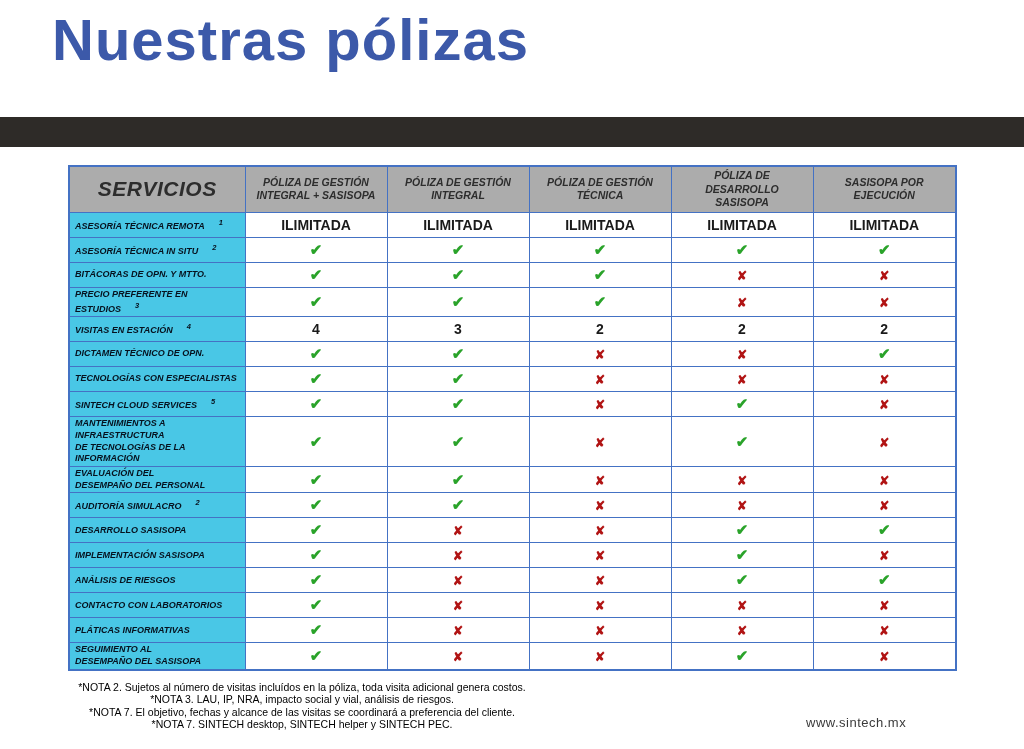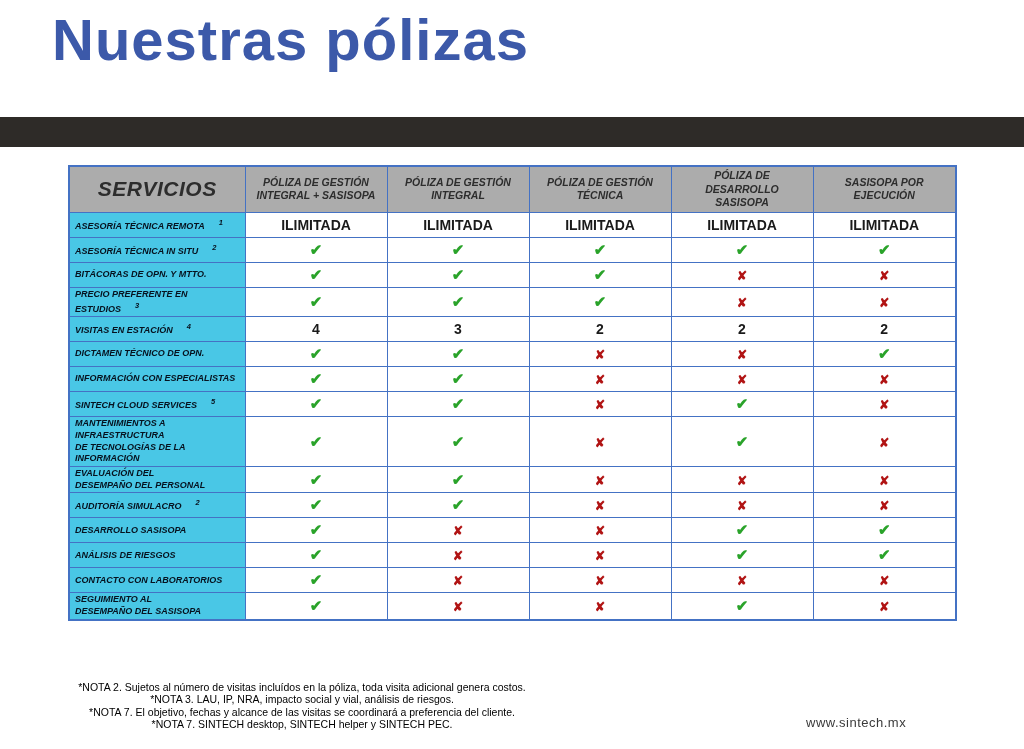--- a/index.html
+++ b/index.html
@@ -127,21 +127,21 @@
         </tr>
         <tr class="body-row">
           <td class="service"><span>DICTAMEN TÉCNICO DE OPN.</span></td>
           <td class="val"><span class="check">✔</span></td>
           <td class="val"><span class="check">✔</span></td>
           <td class="val"><span class="cross">✘</span></td>
           <td class="val"><span class="cross">✘</span></td>
           <td class="val"><span class="check">✔</span></td>
         </tr>
         <tr class="body-row">
-          <td class="service"><span>INFORMACIÓN CON ESPECIALISTAS</span></td>
+          <td class="service"><span>TECNOLOGÍAS CON ESPECIALISTAS</span></td>
           <td class="val"><span class="check">✔</span></td>
           <td class="val"><span class="check">✔</span></td>
           <td class="val"><span class="cross">✘</span></td>
           <td class="val"><span class="cross">✘</span></td>
           <td class="val"><span class="cross">✘</span></td>
         </tr>
         <tr class="body-row">
           <td class="service"><span>SINTECH CLOUD SERVICES</span><sup>5</sup></td>
           <td class="val"><span class="check">✔</span></td>
           <td class="val"><span class="check">✔</span></td>
@@ -177,29 +177,45 @@
         </tr>
         <tr class="body-row">
           <td class="service"><span>DESARROLLO SASISOPA</span></td>
           <td class="val"><span class="check">✔</span></td>
           <td class="val"><span class="cross">✘</span></td>
           <td class="val"><span class="cross">✘</span></td>
           <td class="val"><span class="check">✔</span></td>
           <td class="val"><span class="check">✔</span></td>
         </tr>
         <tr class="body-row">
+          <td class="service"><span>IMPLEMENTACIÓN SASISOPA</span></td>
+          <td class="val"><span class="check">✔</span></td>
+          <td class="val"><span class="cross">✘</span></td>
+          <td class="val"><span class="cross">✘</span></td>
+          <td class="val"><span class="check">✔</span></td>
+          <td class="val"><span class="cross">✘</span></td>
+        </tr>
+        <tr class="body-row">
           <td class="service"><span>ANÁLISIS DE RIESGOS</span></td>
           <td class="val"><span class="check">✔</span></td>
           <td class="val"><span class="cross">✘</span></td>
           <td class="val"><span class="cross">✘</span></td>
           <td class="val"><span class="check">✔</span></td>
           <td class="val"><span class="check">✔</span></td>
         </tr>
         <tr class="body-row">
           <td class="service"><span>CONTACTO CON LABORATORIOS</span></td>
+          <td class="val"><span class="check">✔</span></td>
+          <td class="val"><span class="cross">✘</span></td>
+          <td class="val"><span class="cross">✘</span></td>
+          <td class="val"><span class="cross">✘</span></td>
+          <td class="val"><span class="cross">✘</span></td>
+        </tr>
+        <tr class="body-row">
+          <td class="service"><span>PLÁTICAS INFORMATIVAS</span></td>
           <td class="val"><span class="check">✔</span></td>
           <td class="val"><span class="cross">✘</span></td>
           <td class="val"><span class="cross">✘</span></td>
           <td class="val"><span class="cross">✘</span></td>
           <td class="val"><span class="cross">✘</span></td>
         </tr>
         <tr class="body-row">
           <td class="service"><span>SEGUIMIENTO AL
 DESEMPAÑO DEL SASISOPA</span></td>
           <td class="val"><span class="check">✔</span></td>

